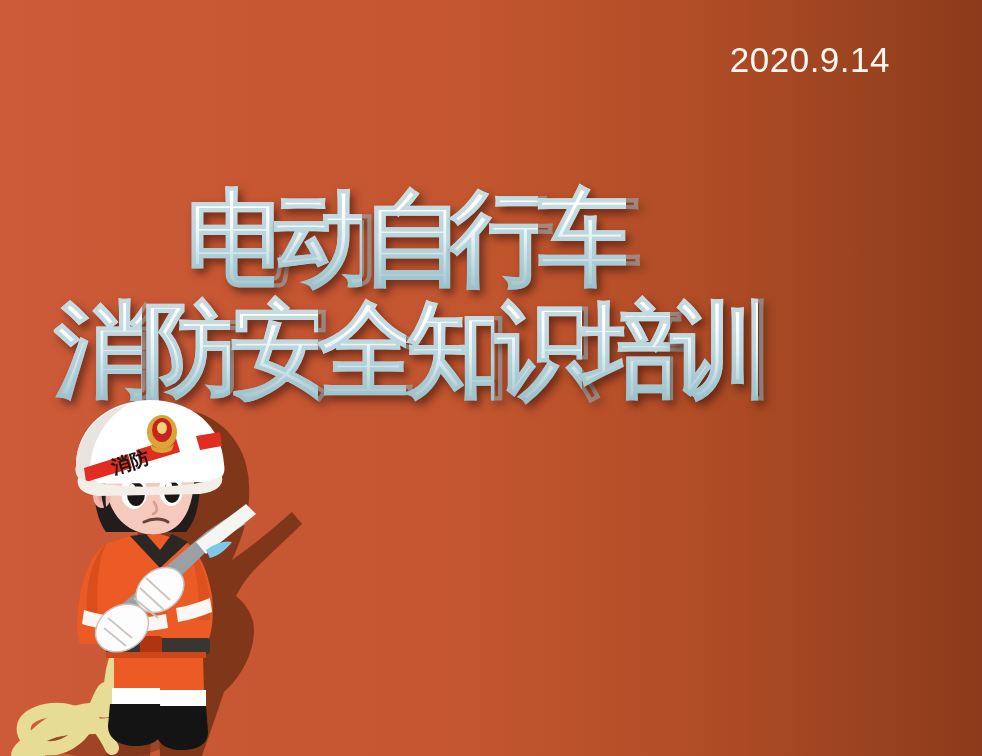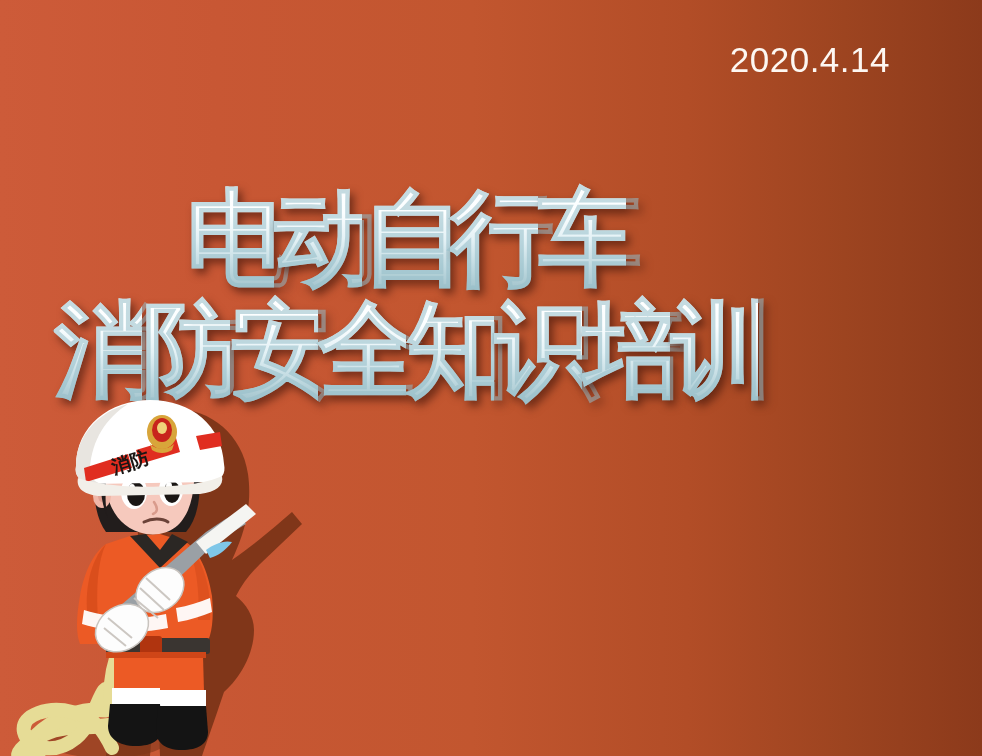--- a/index.html
+++ b/index.html
@@ -71,21 +71,21 @@
     left:10px; top:392px;
     width:300px; height:364px;
   }
   #mascot svg { display:block; width:300px; height:364px; }
 </style>
 </head>
 <body>
 
 <div id="slide">
 
-  <div id="date">2020.4.14</div>
+  <div id="date">2020.9.14</div>
 
   <div id="title-block">
     <div class="title-line" id="line1">
       <span class="ch">电</span><span class="ch">动</span><span class="ch">自</span><span class="ch">行</span><span class="ch">车</span>
     </div>
     <div class="title-line" id="line2">
       <span class="ch">消</span><span class="ch">防</span><span class="ch">安</span><span class="ch">全</span><span class="ch">知</span><span class="ch">识</span><span class="ch">培</span><span class="ch">训</span>
     </div>
   </div>
 

